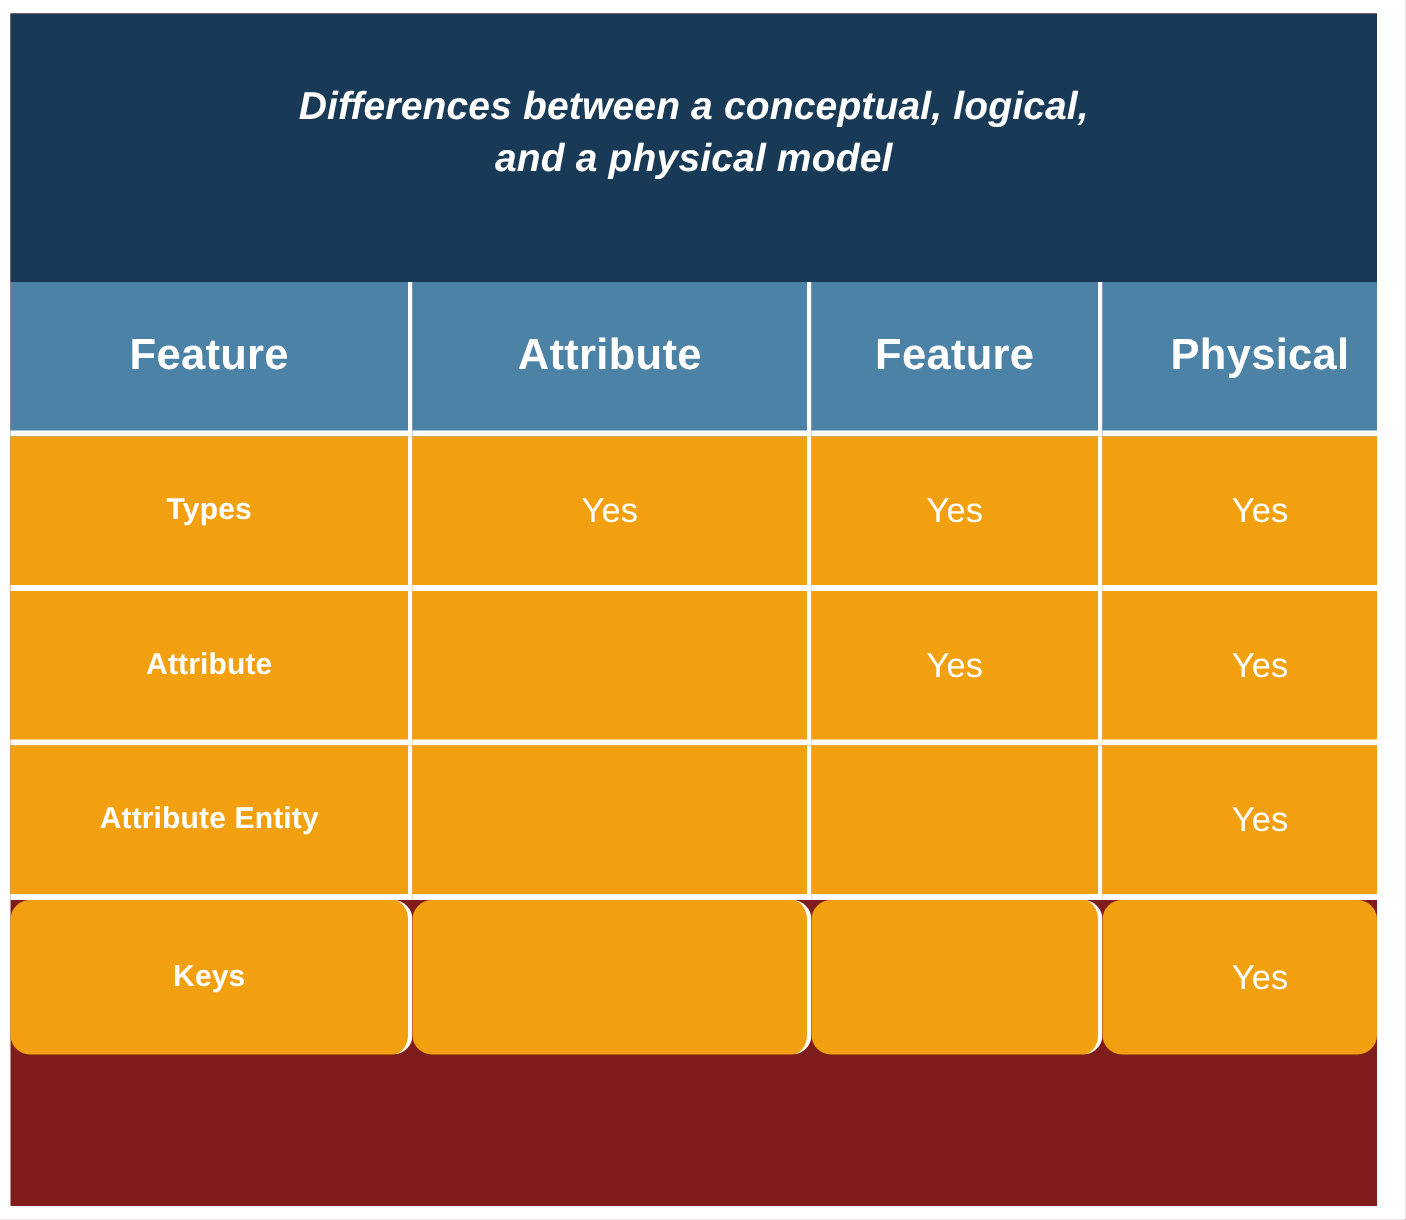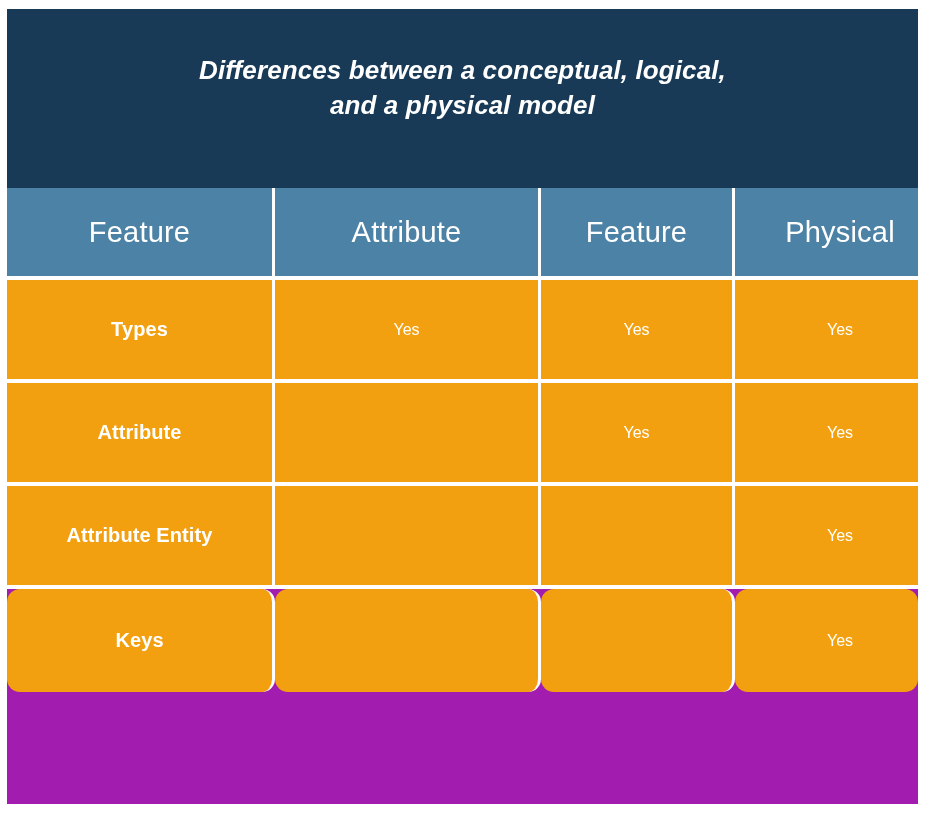--- a/index.html
+++ b/index.html
@@ -26,21 +26,21 @@
     background: #ffffff;
     box-sizing: border-box;
   }
 
   .content {
     position: absolute;
     left: 7px;
     top: 9px;
     width: 911px;
     height: 795px;
-    background: #a21caf;
+    background: #7f1d1d;
   }
 
   
   .title-banner {
     position: relative;
     width: 911px;
     height: 179px;
     background: #193A56;
     display: flex;
     align-items: center;
@@ -84,37 +84,37 @@
     box-sizing: border-box;
   }
   .data-table th:last-child,
   .data-table td:last-child {
     border-right: none;
     padding-left: 27px;
   }
 
   
   .header-row th {
-    height: 92px;
+    height: 103px;
     background: #4C82A5;
     font-family: "Liberation Sans", sans-serif;
-    font-weight: normal;
+    font-weight: bold;
     font-size: 29px;
     letter-spacing: 0.2px;
     border-bottom: 4px solid #ffffff;
   }
 
   
   .body-row td {
     height: 103px;
     background: #F2A00F;
     border-bottom: 4px solid #ffffff;
     font-family: "Liberation Sans", sans-serif;
     font-weight: normal;
-    font-size: 16px;
+    font-size: 23px;
   }
   .body-row:last-child td {
     border-bottom: none;
     border-radius: 13px;
   }
 
   .feature-cell {
     font-weight: bold !important;
     font-size: 20px !important;
     letter-spacing: 0.1px;

